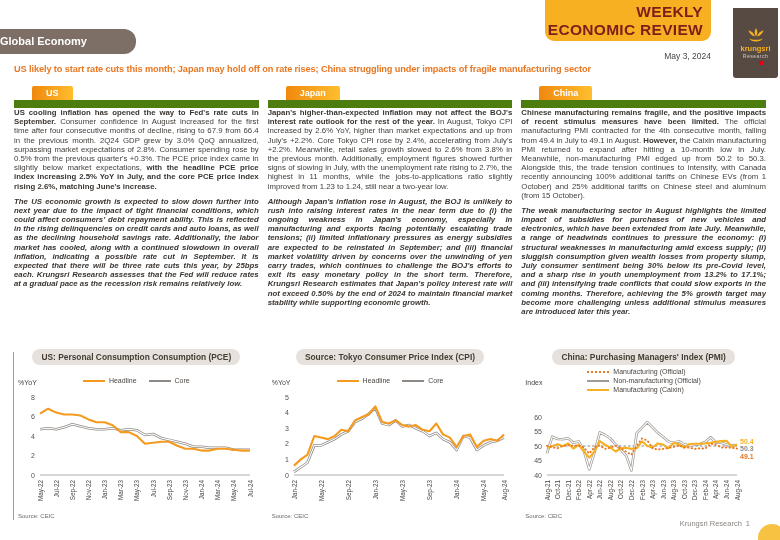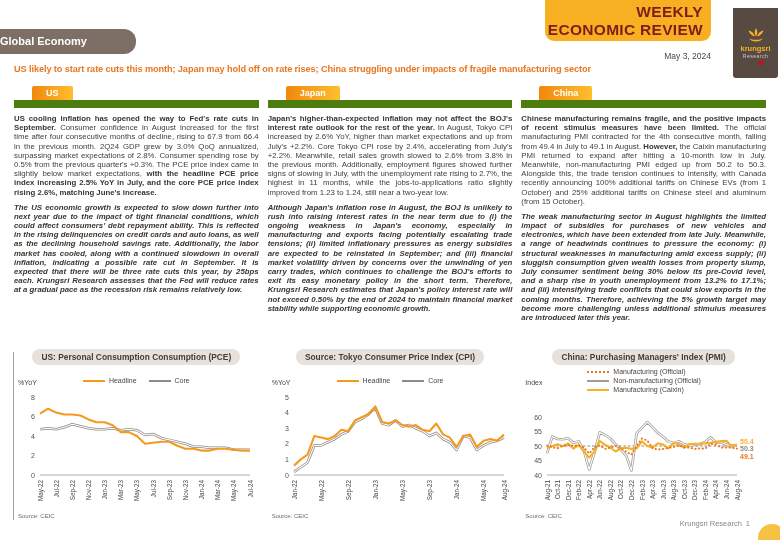--- a/index.html
+++ b/index.html
@@ -24,21 +24,21 @@
   .mufg-mark{display:inline-block;width:4px;height:4px;background:#E60012;vertical-align:middle;margin:0 1px;}
   .headline{position:absolute;left:14px;top:64px;width:760px;color:#E87722;font-weight:700;
     font-size:9.2px;letter-spacing:-.1px;white-space:nowrap;}
 
   
   .columns{position:absolute;left:14px;top:84px;width:752px;height:263px;display:grid;
     grid-template-columns:repeat(3,1fr);column-gap:9px;overflow:hidden;}
   .badge-row{position:relative;height:16px;border-bottom:8px solid #4d7c0f;}
   .country-badge{position:absolute;left:18px;bottom:0;background:linear-gradient(90deg,#F0880E,#FFBE2E);
     color:#fff;font-weight:700;font-size:9px;padding:2px 14px;border-radius:2px 2px 0 0;}
-  .col-body{margin-top:6px;font-size:7.8px;line-height:1.18;text-align:justify;color:#44403C;}
+  .col-body{font-size:7.8px;line-height:1.18;text-align:justify;color:#44403C;}
   .para{margin:0 0 6px 0;}
   .seg-b{font-weight:700;color:#3A3531;}
   .seg-n{font-weight:400;}
   .seg-i{font-weight:700;font-style:italic;color:#3A3531;}
 
   
   .charts{position:absolute;left:14px;top:349px;width:752px;display:grid;
     grid-template-columns:repeat(3,1fr);column-gap:9px;}
   .accent-line{position:absolute;left:13px;top:352px;width:1px;height:168px;background:#A99C92;}
   .chart-title{margin:0 auto;width:max-content;max-width:100%;background:#E6E1DC;color:#453C33;

